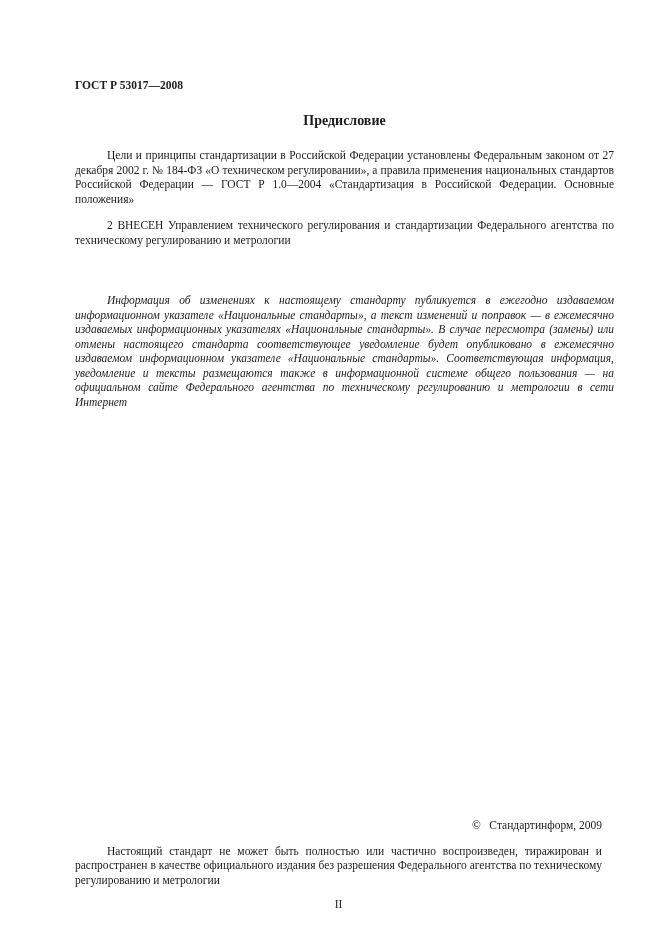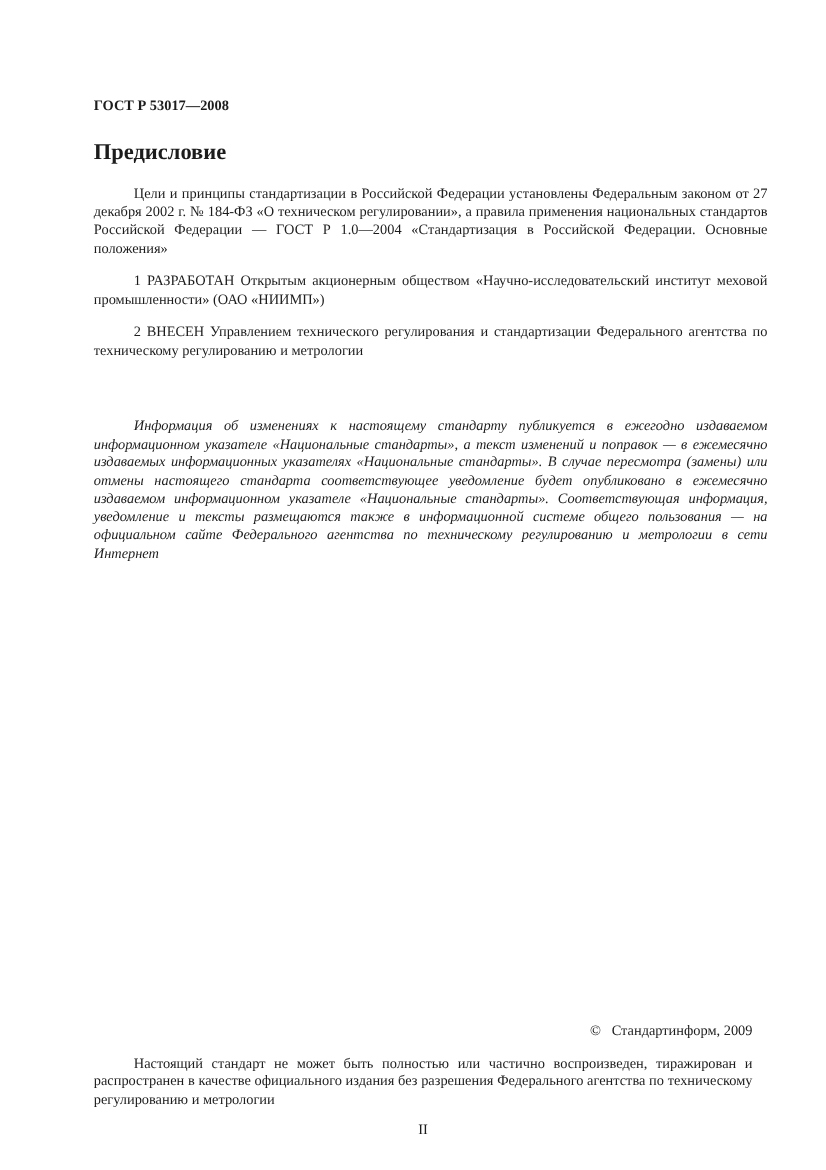--- a/index.html
+++ b/index.html
@@ -31,22 +31,23 @@
     right: 59px;
     top: 798px;
   }
   p { margin: 0; }
   .doc-code {
     font-weight: bold;
     font-size: 11.5px;
   }
   .title {
     margin-top: 21px;
+    text-align: center;
     font-weight: bold;
-    font-size: 18px;
+    font-size: 14px;
   }
   .para {
     text-align: justify;
   }
   .indent {
     text-indent: 32px;
   }
   .intro {
     margin-top: 20px;
   }
@@ -79,21 +80,20 @@
 
 <div class="page">
   <div class="content">
     <div class="doc-code">ГОСТ Р 53017—2008</div>
 
     <div class="title">Предисловие</div>
 
     <p class="para indent intro">Цели и принципы стандартизации в Российской Федерации установлены Федеральным законом от 27 декабря 2002 г. № 184-ФЗ «О техническом регулировании», а правила применения национальных стандартов Российской Федерации — ГОСТ Р 1.0—2004 «Стандартизация в Российской Федерации. Основные положения»</p>
 
 
-    <p class="para indent item">1  РАЗРАБОТАН Открытым акционерным обществом «Научно-исследовательский институт меховой промышленности» (ОАО «НИИМП»)</p>
 
     <p class="para indent item">2  ВНЕСЕН Управлением технического регулирования и стандартизации Федерального агентства по техническому регулированию и метрологии</p>
 
 
 
     <p class="para indent notice">Информация об изменениях к настоящему стандарту публикуется в ежегодно издаваемом информационном указателе «Национальные стандарты», а текст изменений и поправок — в ежемесячно издаваемых информационных указателях «Национальные стандарты». В случае пересмотра (замены) или отмены настоящего стандарта соответствующее уведомление будет опубликовано в ежемесячно издаваемом информационном указателе «Национальные стандарты». Соответствующая информация, уведомление и тексты размещаются также в информационной системе общего пользования — на официальном сайте Федерального агентства по техническому регулированию и метрологии в сети Интернет</p>
   </div>
 
   <div class="bottom">
     <div class="copyright">©   Стандартинформ, 2009</div>

